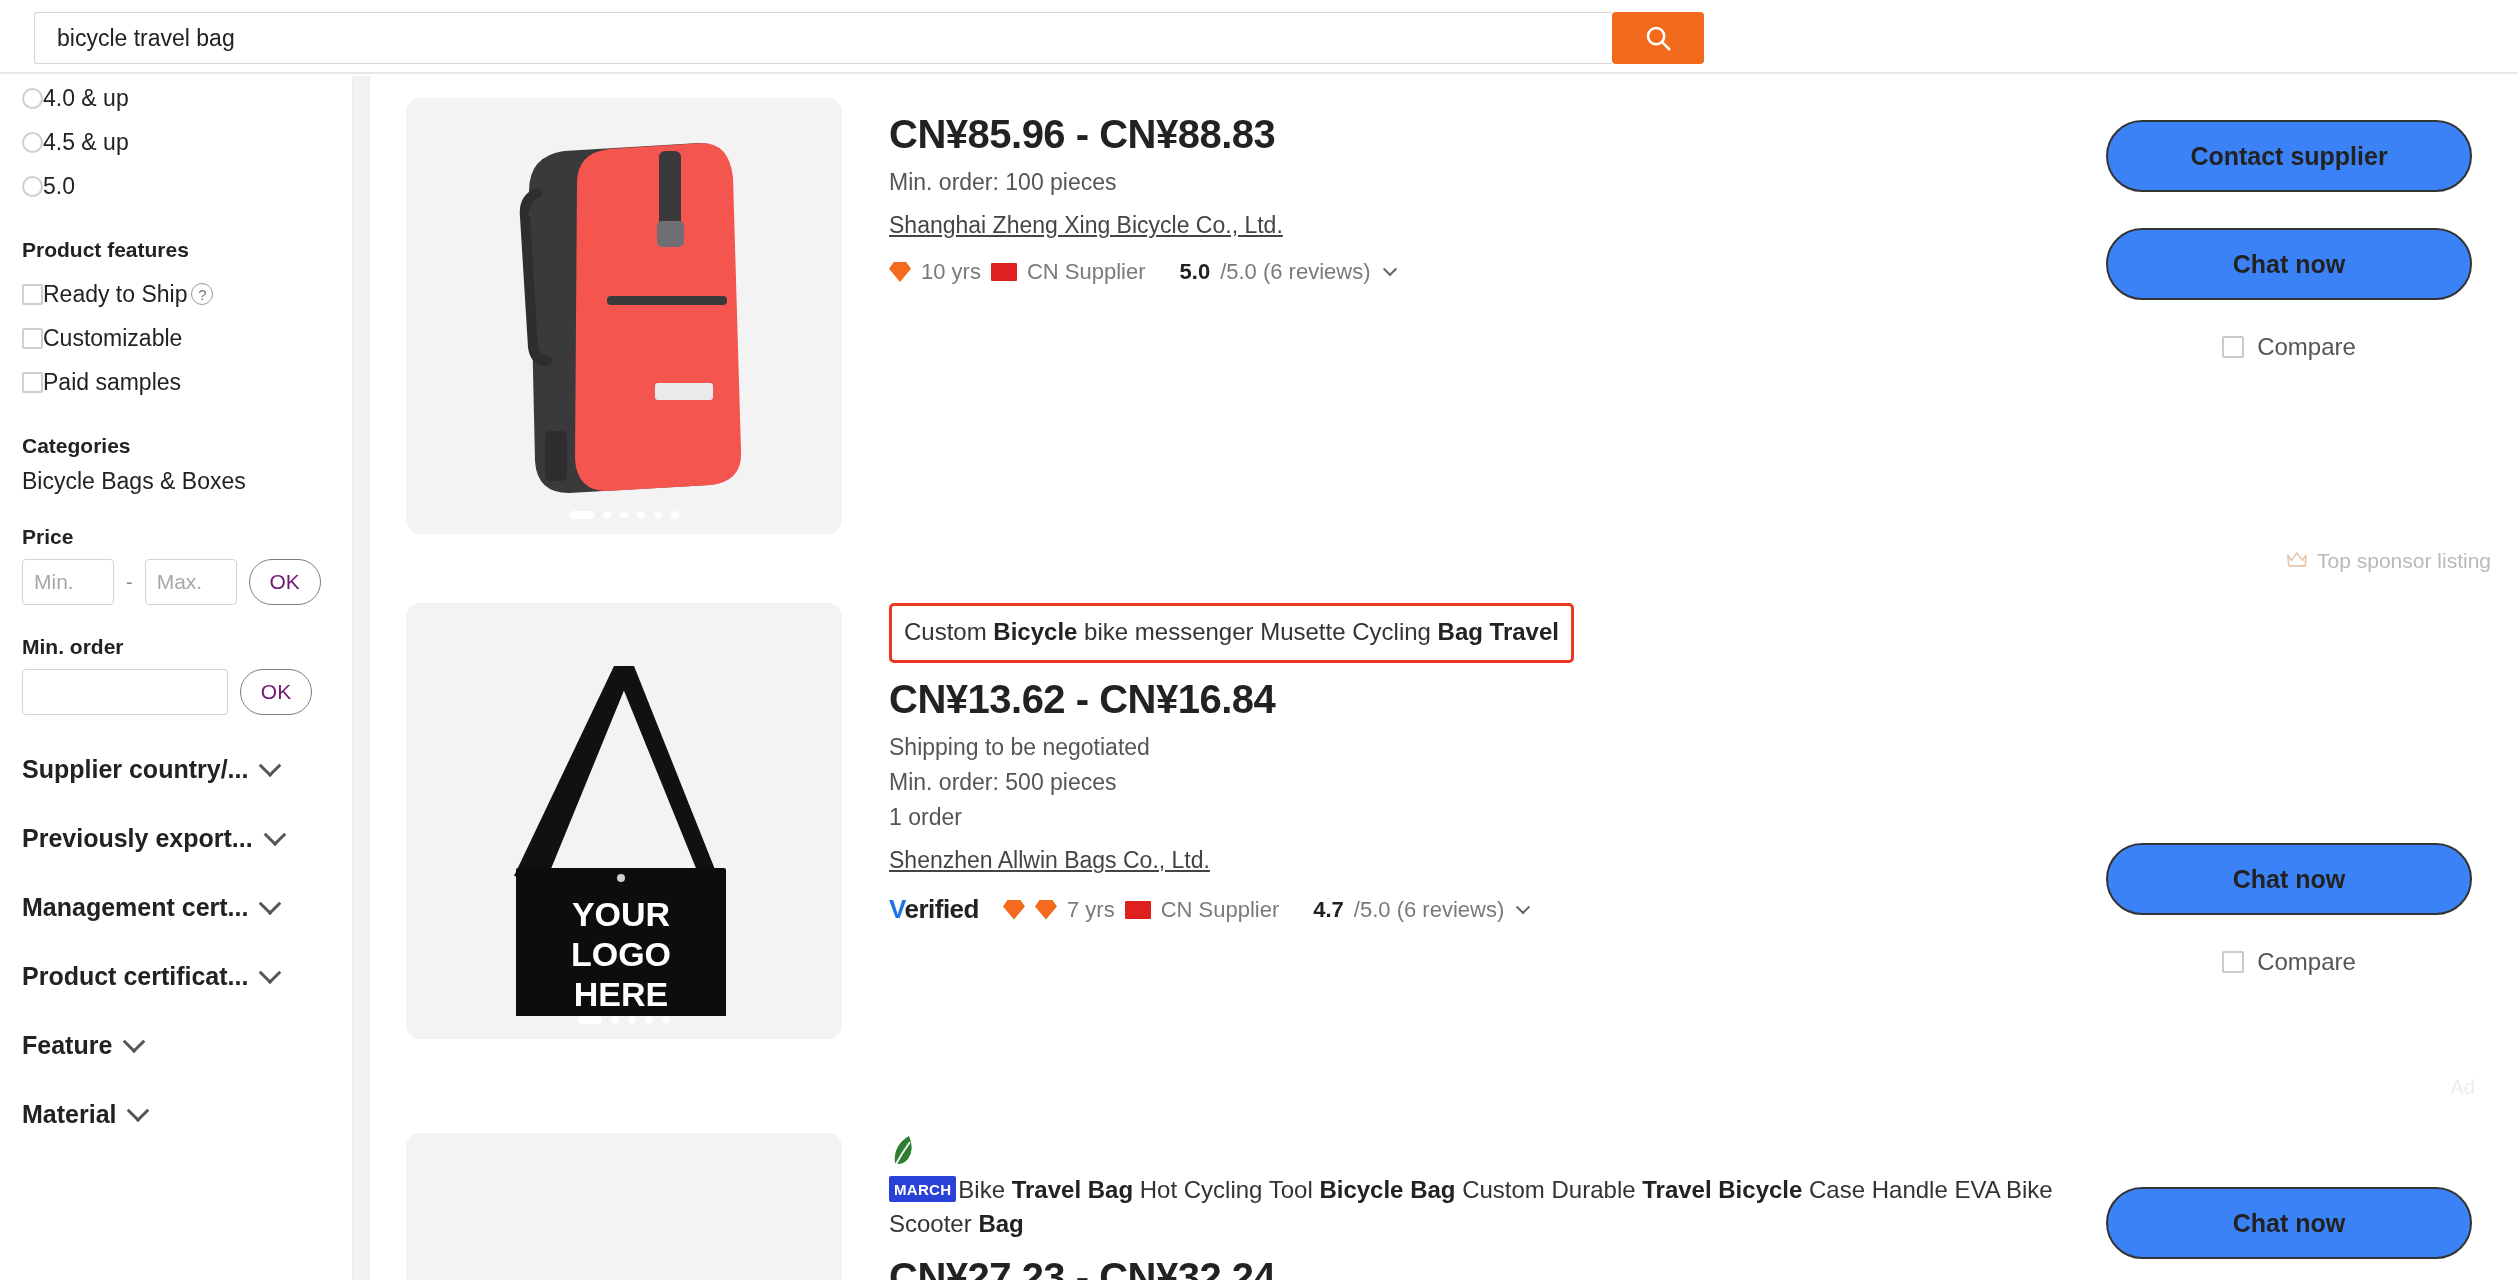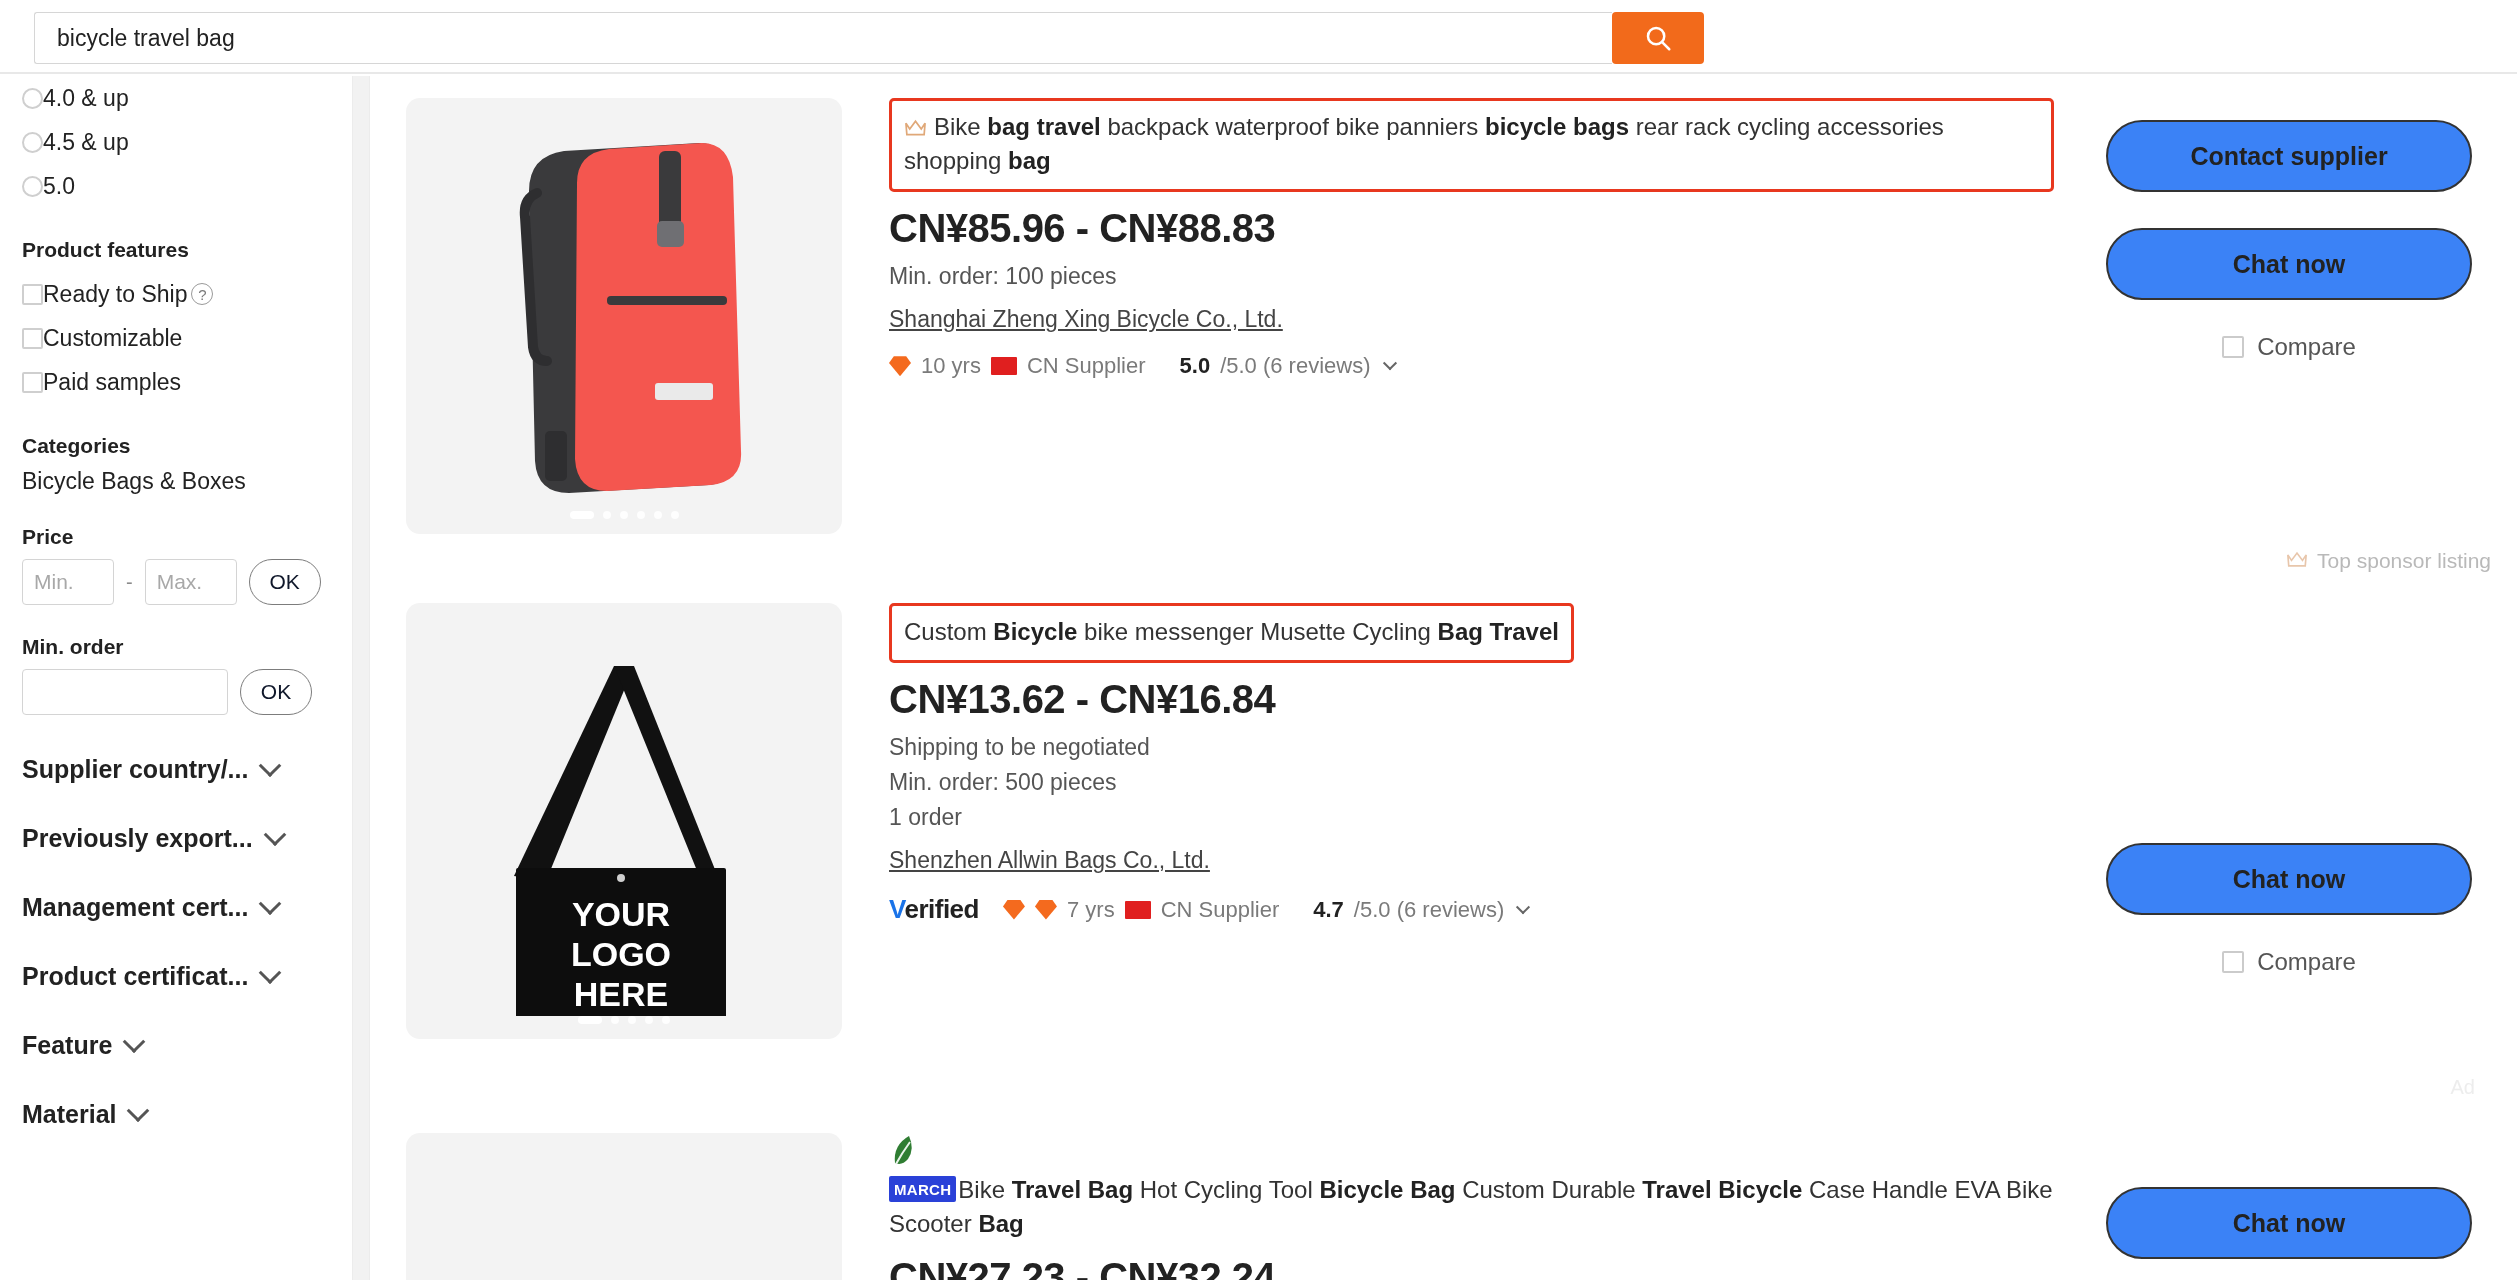--- a/index.html
+++ b/index.html
@@ -120,21 +120,21 @@
     outline: none;
   }
   .mini-input::placeholder { color: #a8a8a8; }
   .dash { color: #8a8a8a; font-size: 20px; }
   .ok-btn {
     width: 72px; height: 46px;
     border: 1px solid #7c7c7c;
     border-radius: 24px;
     background: #fff;
     font-size: 21px;
-    color: #0f172a;
+    color: #701a75;
     cursor: pointer;
     font-family: "Liberation Sans", sans-serif;
   }
   .wide-input {
     width: 206px; height: 46px;
     border: 1px solid #d4d4d4;
     border-radius: 4px;
     background: #fff;
     font-size: 21px;
     padding: 0 11px;
@@ -475,27 +475,20 @@
         <span class="dot active"></span>
         <span class="dot"></span>
         <span class="dot"></span>
         <span class="dot"></span>
         <span class="dot"></span>
         <span class="dot"></span>
       </div>
     </div>
 
     <div class="prod-main">
-      <div class="title-box">
-        <span class="crown">
-          <svg width="23" height="18" viewBox="0 0 24 18">
-              <path d="M2 4 L6 10 L12 2 L18 10 L22 4 L21 16 L3 16 Z" fill="none" stroke="#e0a878" stroke-width="1.8"></path>
-            </svg>
-        </span><span>Bike <b>bag travel</b> backpack waterproof bike panniers <b>bicycle bags</b> rear rack cycling accessories shopping <b>bag</b></span>
-      </div>
       <div class="price">CN¥85.96 - CN¥88.83</div>
       <div class="meta">Min. order: 100 pieces</div>
       <div class="supplier-link">Shanghai Zheng Xing Bicycle Co., Ltd.</div>
       <div class="badge-row">
         <span class="gem"></span>
         <span>10 yrs</span>
         <span class="cnflag"></span>
         <span>CN Supplier</span>
         <span style="width:14px;"></span>
         <span class="rating-strong">5.0</span>

